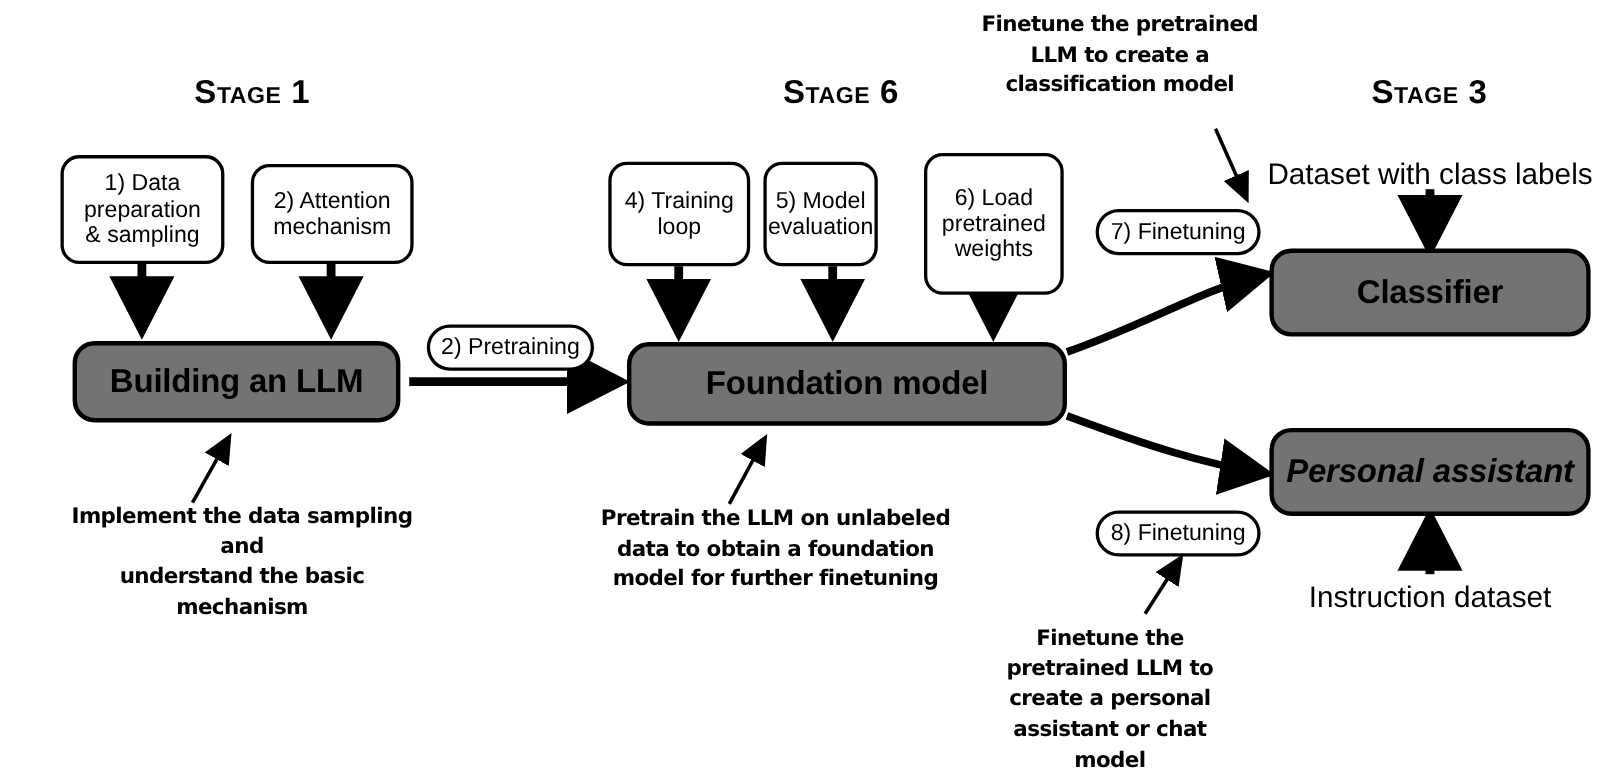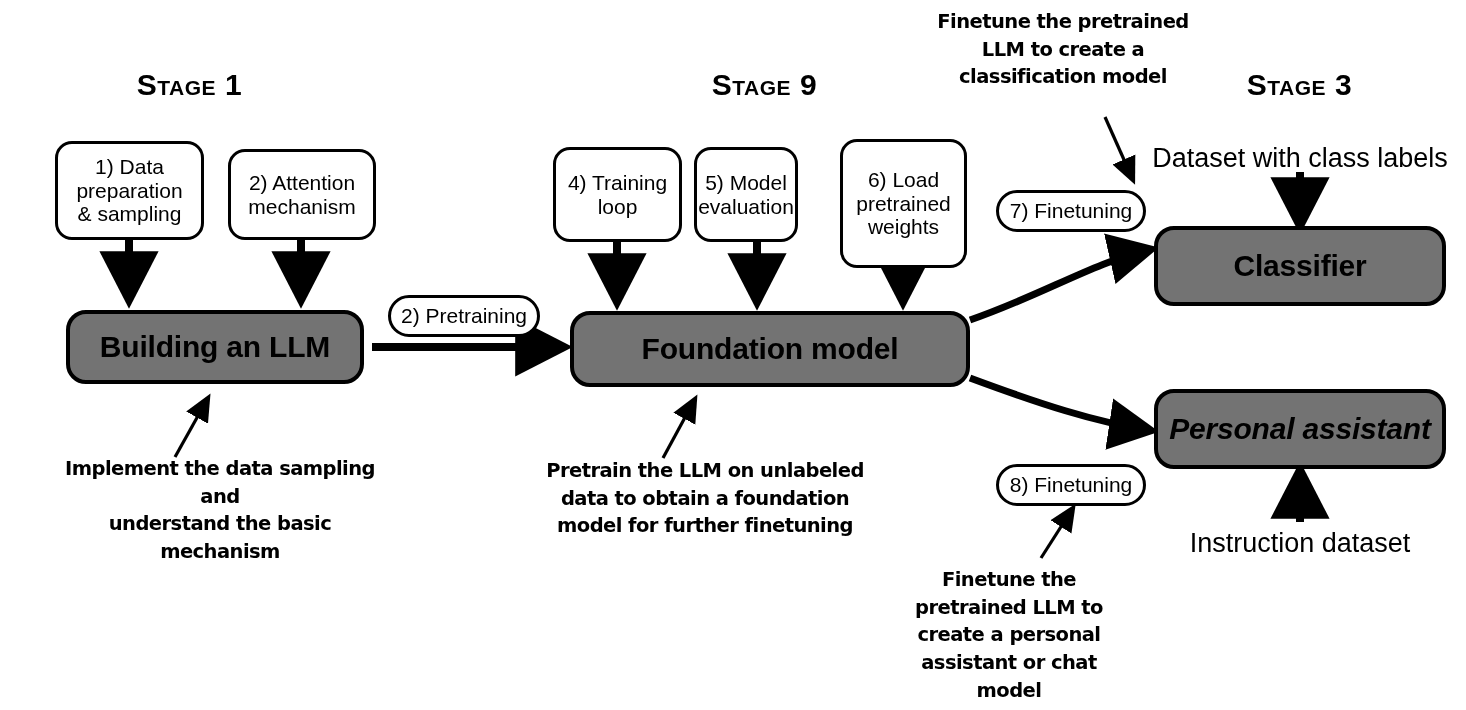--- a/index.html
+++ b/index.html
@@ -118,22 +118,22 @@
     <line x1="1300" y1="522" x2="1300" y2="474" stroke="#000000" stroke-width="8" marker-end="url(#ah-thick)"></line>
 
     <g stroke="#000000" stroke-width="3.2" fill="none" marker-end="url(#ah-thin)">
       <line x1="175" y1="457" x2="208" y2="398"></line>
       <line x1="663" y1="458" x2="695" y2="399"></line>
       <line x1="1105" y1="117" x2="1133" y2="180"></line>
       <line x1="1041" y1="558" x2="1073" y2="508"></line>
     </g>
   </svg>
 
-  <div class="stage-title" style="left:97px; top:68px; width:185px;">Stage 1</div>
-  <div class="stage-title" style="left:672px; top:68px; width:185px;">Stage 9</div>
+  <div class="stage-title" style="left:97px; top:68px; width:185px;text-align:right;">Stage 1</div>
+  <div class="stage-title" style="left:672px; top:68px; width:185px;">Stage 6</div>
   <div class="stage-title" style="left:1207px; top:68px; width:185px;">Stage 3</div>
 
   <div class="node step-box" style="left: 55px; top: 141px; width: 149px; height: 99px; white-space: pre-line;">1) Data
 preparation
 &amp; sampling</div>
   <div class="node step-box" style="left: 228px; top: 149px; width: 148px; height: 91px; white-space: pre-line;">2) Attention
 mechanism</div>
 
   <div class="node step-box" style="left: 553px; top: 147px; width: 129px; height: 95px; white-space: pre-line;">4) Training
 loop</div>
@@ -153,21 +153,21 @@
   <div class="node main-box" style="left:1154px; top:389px; width:292px; height:80px;font-style:italic;">Personal assistant</div>
 
   <div class="plain-label" style="left:1150px; top:143px; width:300px;">Dataset with class labels</div>
   <div class="plain-label" style="left:1150px; top:528px; width:300px;">Instruction dataset</div>
 
   <div class="annot" style="left: 50px; top: 455px; width: 340px; white-space: pre-line;">Implement the data sampling and
 understand the basic mechanism</div>
   <div class="annot" style="left: 540px; top: 457px; width: 330px; white-space: pre-line;">Pretrain the LLM on unlabeled
 data to obtain a foundation
 model for further finetuning</div>
-  <div class="annot" style="left: 930px; top: 8px; width: 266px; white-space: pre-line;">Finetune the pretrained
+  <div class="annot" style="left: 885px; top: 8px; width: 266px; white-space: pre-line;">Finetune the pretrained
 LLM to create a
 classification model</div>
   <div class="annot" style="left: 893px; top: 566px; width: 232px; white-space: pre-line;">Finetune the
 pretrained LLM to
 create a personal
 assistant or chat model</div>
 
 </div>
 
 </body></html>

